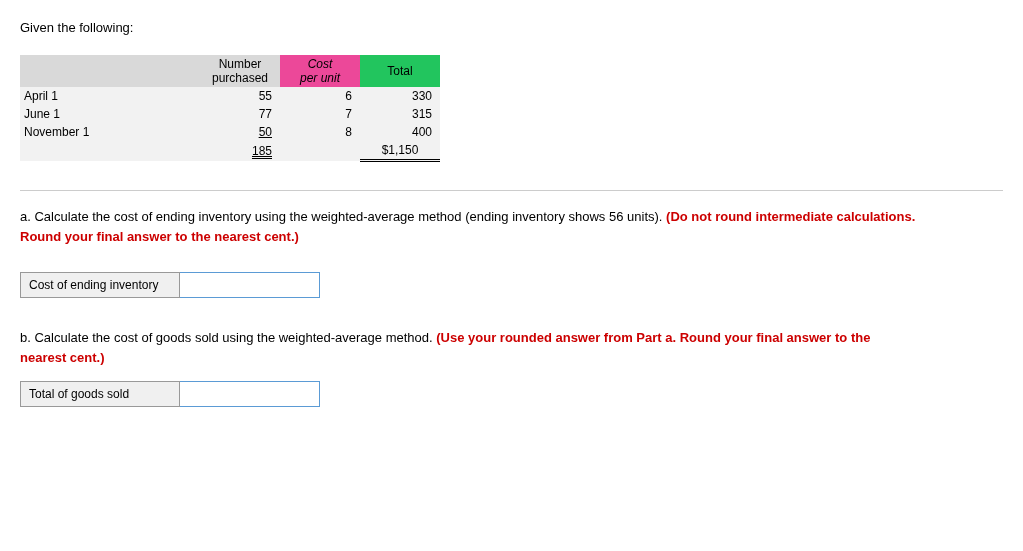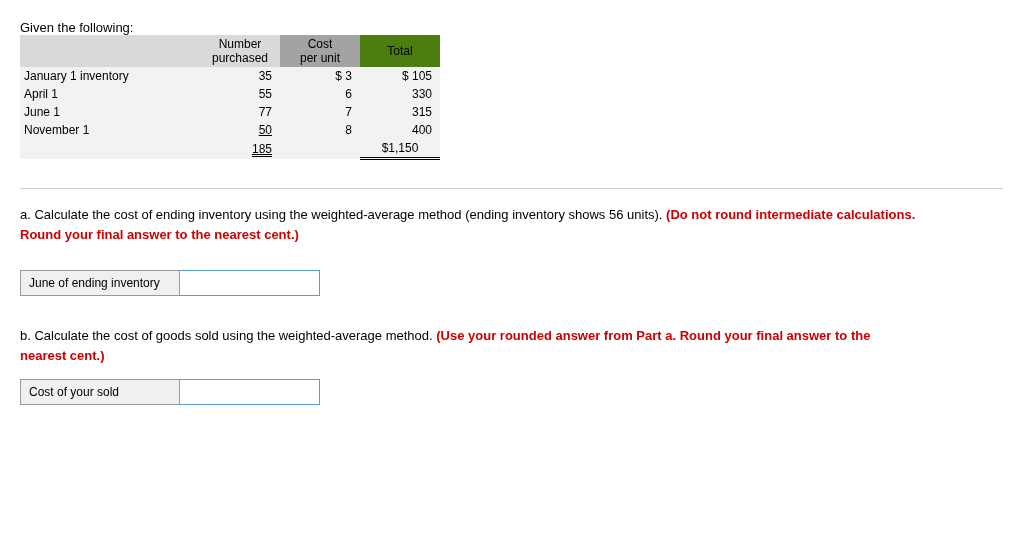--- a/index.html
+++ b/index.html
@@ -13,21 +13,21 @@
       font-size: 13px;
       background: #ffffff;
       color: #000000;
       padding: 20px;
       width: 1023px;
       min-height: 551px;
     }
 
     .given-heading {
       font-size: 13px;
-      margin-bottom: 0;
+      margin-bottom: 20px;
       color: #000;
     }
 
     .inventory-table {
       border-collapse: collapse;
       margin-bottom: 28px;
       min-width: 400px;
     }
 
     .inventory-table td, .inventory-table th {
@@ -128,35 +128,29 @@
 
 <p class="given-heading">Given the following:</p>
 
 <table class="inventory-table">
   <thead>
     <tr class="header-row">
       <td style="min-width:180px; background-color:#d9d9d9;"></td>
       <td style="min-width:80px; text-align:center; background-color:#d9d9d9;">
         <span>Number<br>purchased</span>
       </td>
-      <td style="min-width:80px; text-align:center; background-color:#a3a3a3;">
+      <td style="min-width:80px; text-align:center; background-color:#ec4899;font-style:italic;">
         <span>Cost<br>per unit</span>
       </td>
-      <td style="min-width:80px; background-color:#4d7c0f;">
+      <td style="min-width:80px; background-color:#22c55e;">
         <span>Total</span>
       </td>
     </tr>
   </thead>
   <tbody>
-    <tr class="data-row">
-      <td class="label-col"><span>January 1 inventory</span></td>
-      <td class="number-col"><span>35</span></td>
-      <td class="number-col"><span>$ 3</span></td>
-      <td class="number-col"><span>$ 105</span></td>
-    </tr>
     <tr class="data-row">
       <td class="label-col"><span>April 1</span></td>
       <td class="number-col"><span>55</span></td>
       <td class="number-col"><span>6</span></td>
       <td class="number-col"><span>330</span></td>
     </tr>
     <tr class="data-row">
       <td class="label-col"><span>June 1</span></td>
       <td class="number-col"><span>77</span></td>
       <td class="number-col"><span>7</span></td>
@@ -180,31 +174,31 @@
 <hr class="sep-line">
 
 <div class="question-section">
   <p class="question-text">
     <span>a. Calculate the cost of ending inventory using the weighted-average method (ending inventory shows 56 units).</span>
     <span class="bold-red">(Do not round intermediate calculations. Round your final answer to the nearest cent.)</span>
   </p>
 
   <div class="answer-row">
     <div class="answer-label">
-      <span>June of ending inventory</span>
+      <span>Cost of ending inventory</span>
     </div>
     <input class="answer-input" type="text" placeholder="" style="">
   </div>
 </div>
 
 <div class="section-b question-section">
   <p class="question-b-text">
     <span>b. Calculate the cost of goods sold using the weighted-average method.</span>
     <span class="bold-red">(Use your rounded answer from Part a. Round your final answer to the nearest cent.)</span>
   </p>
 
   <div class="answer-row">
     <div class="answer-label">
-      <span>Cost of your sold</span>
+      <span>Total of goods sold</span>
     </div>
     <input class="answer-input" type="text" placeholder="" style="">
   </div>
 </div>
 
 </body></html>

